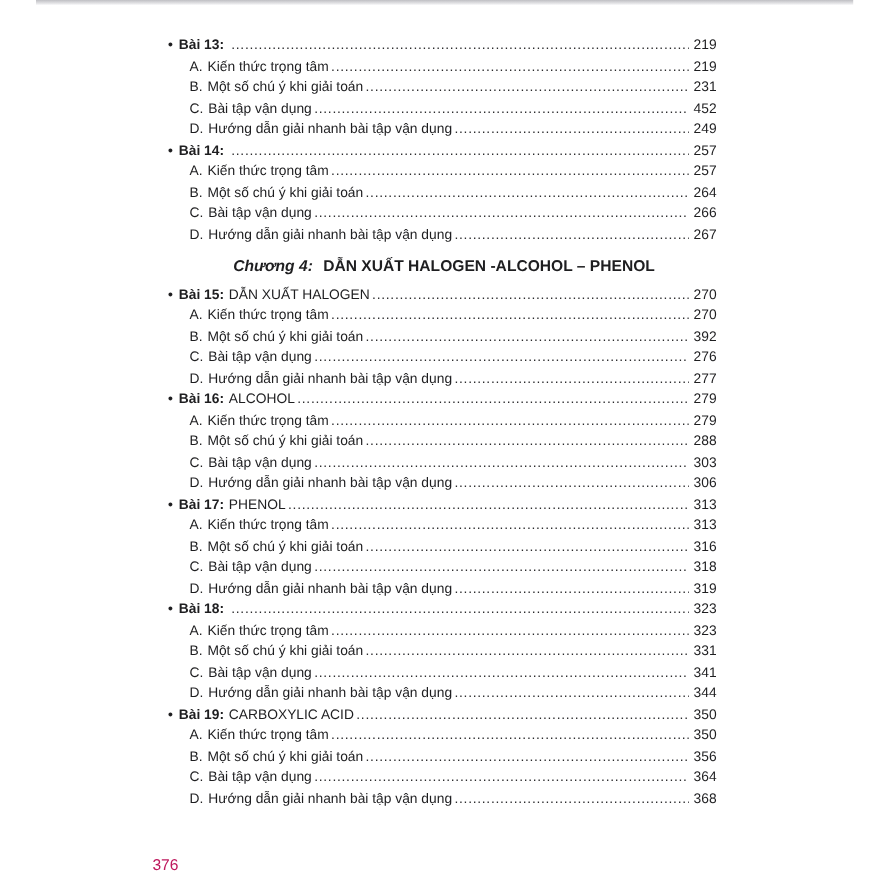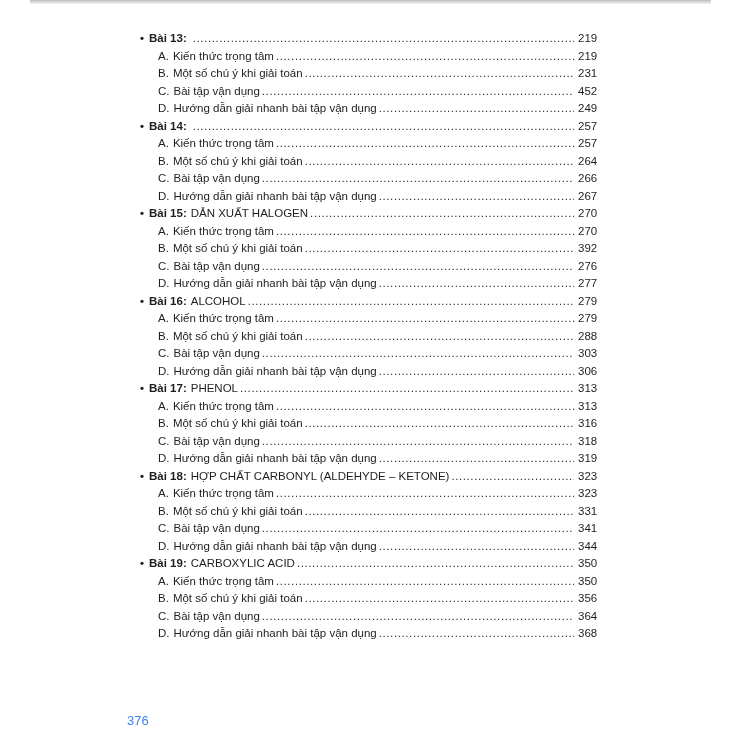--- a/index.html
+++ b/index.html
@@ -73,21 +73,21 @@
   }
   .chapter-heading .ch-label {
     font-style: italic;
     margin-right: 5px;
   }
   .footer-pagenum {
     position: absolute;
     left: 127px;
     top: 713px;
     font-size: 13px;
-    color: #3b82f6;
+    color: #be185d;
   }
 </style>
 </head>
 <body>
 
 <div class="page">
   <div class="edge-strip"></div>
 
   <div class="toc">
   <div class="toc-row lesson">
@@ -153,20 +153,23 @@
     <span class="pagenum">266</span>
   </div>
 
   <div class="toc-row sub">
     <span class="label-reg">D.</span>
     <span class="title">Hướng dẫn giải nhanh bài tập vận dụng</span>
     <span class="dots">................................................................................................................................................................................................................................................</span>
     <span class="pagenum">267</span>
   </div>
 
+  <div class="chapter-heading">
+    <span class="ch-label">Chương 4:</span><span class="ch-title"> DẪN XUẤT HALOGEN -ALCOHOL – PHENOL</span>
+  </div>
 
   <div class="toc-row lesson">
     <span class="bullet">•</span>
     <span class="label-bold">Bài 15:</span>
     <span class="title">DẪN XUẤT HALOGEN</span>
     <span class="dots">................................................................................................................................................................................................................................................</span>
     <span class="pagenum">270</span>
   </div>
 
   <div class="toc-row sub">
@@ -266,21 +269,20 @@
     <span class="label-reg">D.</span>
     <span class="title">Hướng dẫn giải nhanh bài tập vận dụng</span>
     <span class="dots">................................................................................................................................................................................................................................................</span>
     <span class="pagenum">319</span>
   </div>
 
 
   <div class="toc-row lesson">
     <span class="bullet">•</span>
     <span class="label-bold">Bài 18:</span>
-    <span class="title">HỢP CHẤT CARBONYL (ALDEHYDE – KETONE)</span>
     <span class="dots">................................................................................................................................................................................................................................................</span>
     <span class="pagenum">323</span>
   </div>
 
   <div class="toc-row sub">
     <span class="label-reg">A.</span>
     <span class="title">Kiến thức trọng tâm</span>
     <span class="dots">................................................................................................................................................................................................................................................</span>
     <span class="pagenum">323</span>
   </div>

